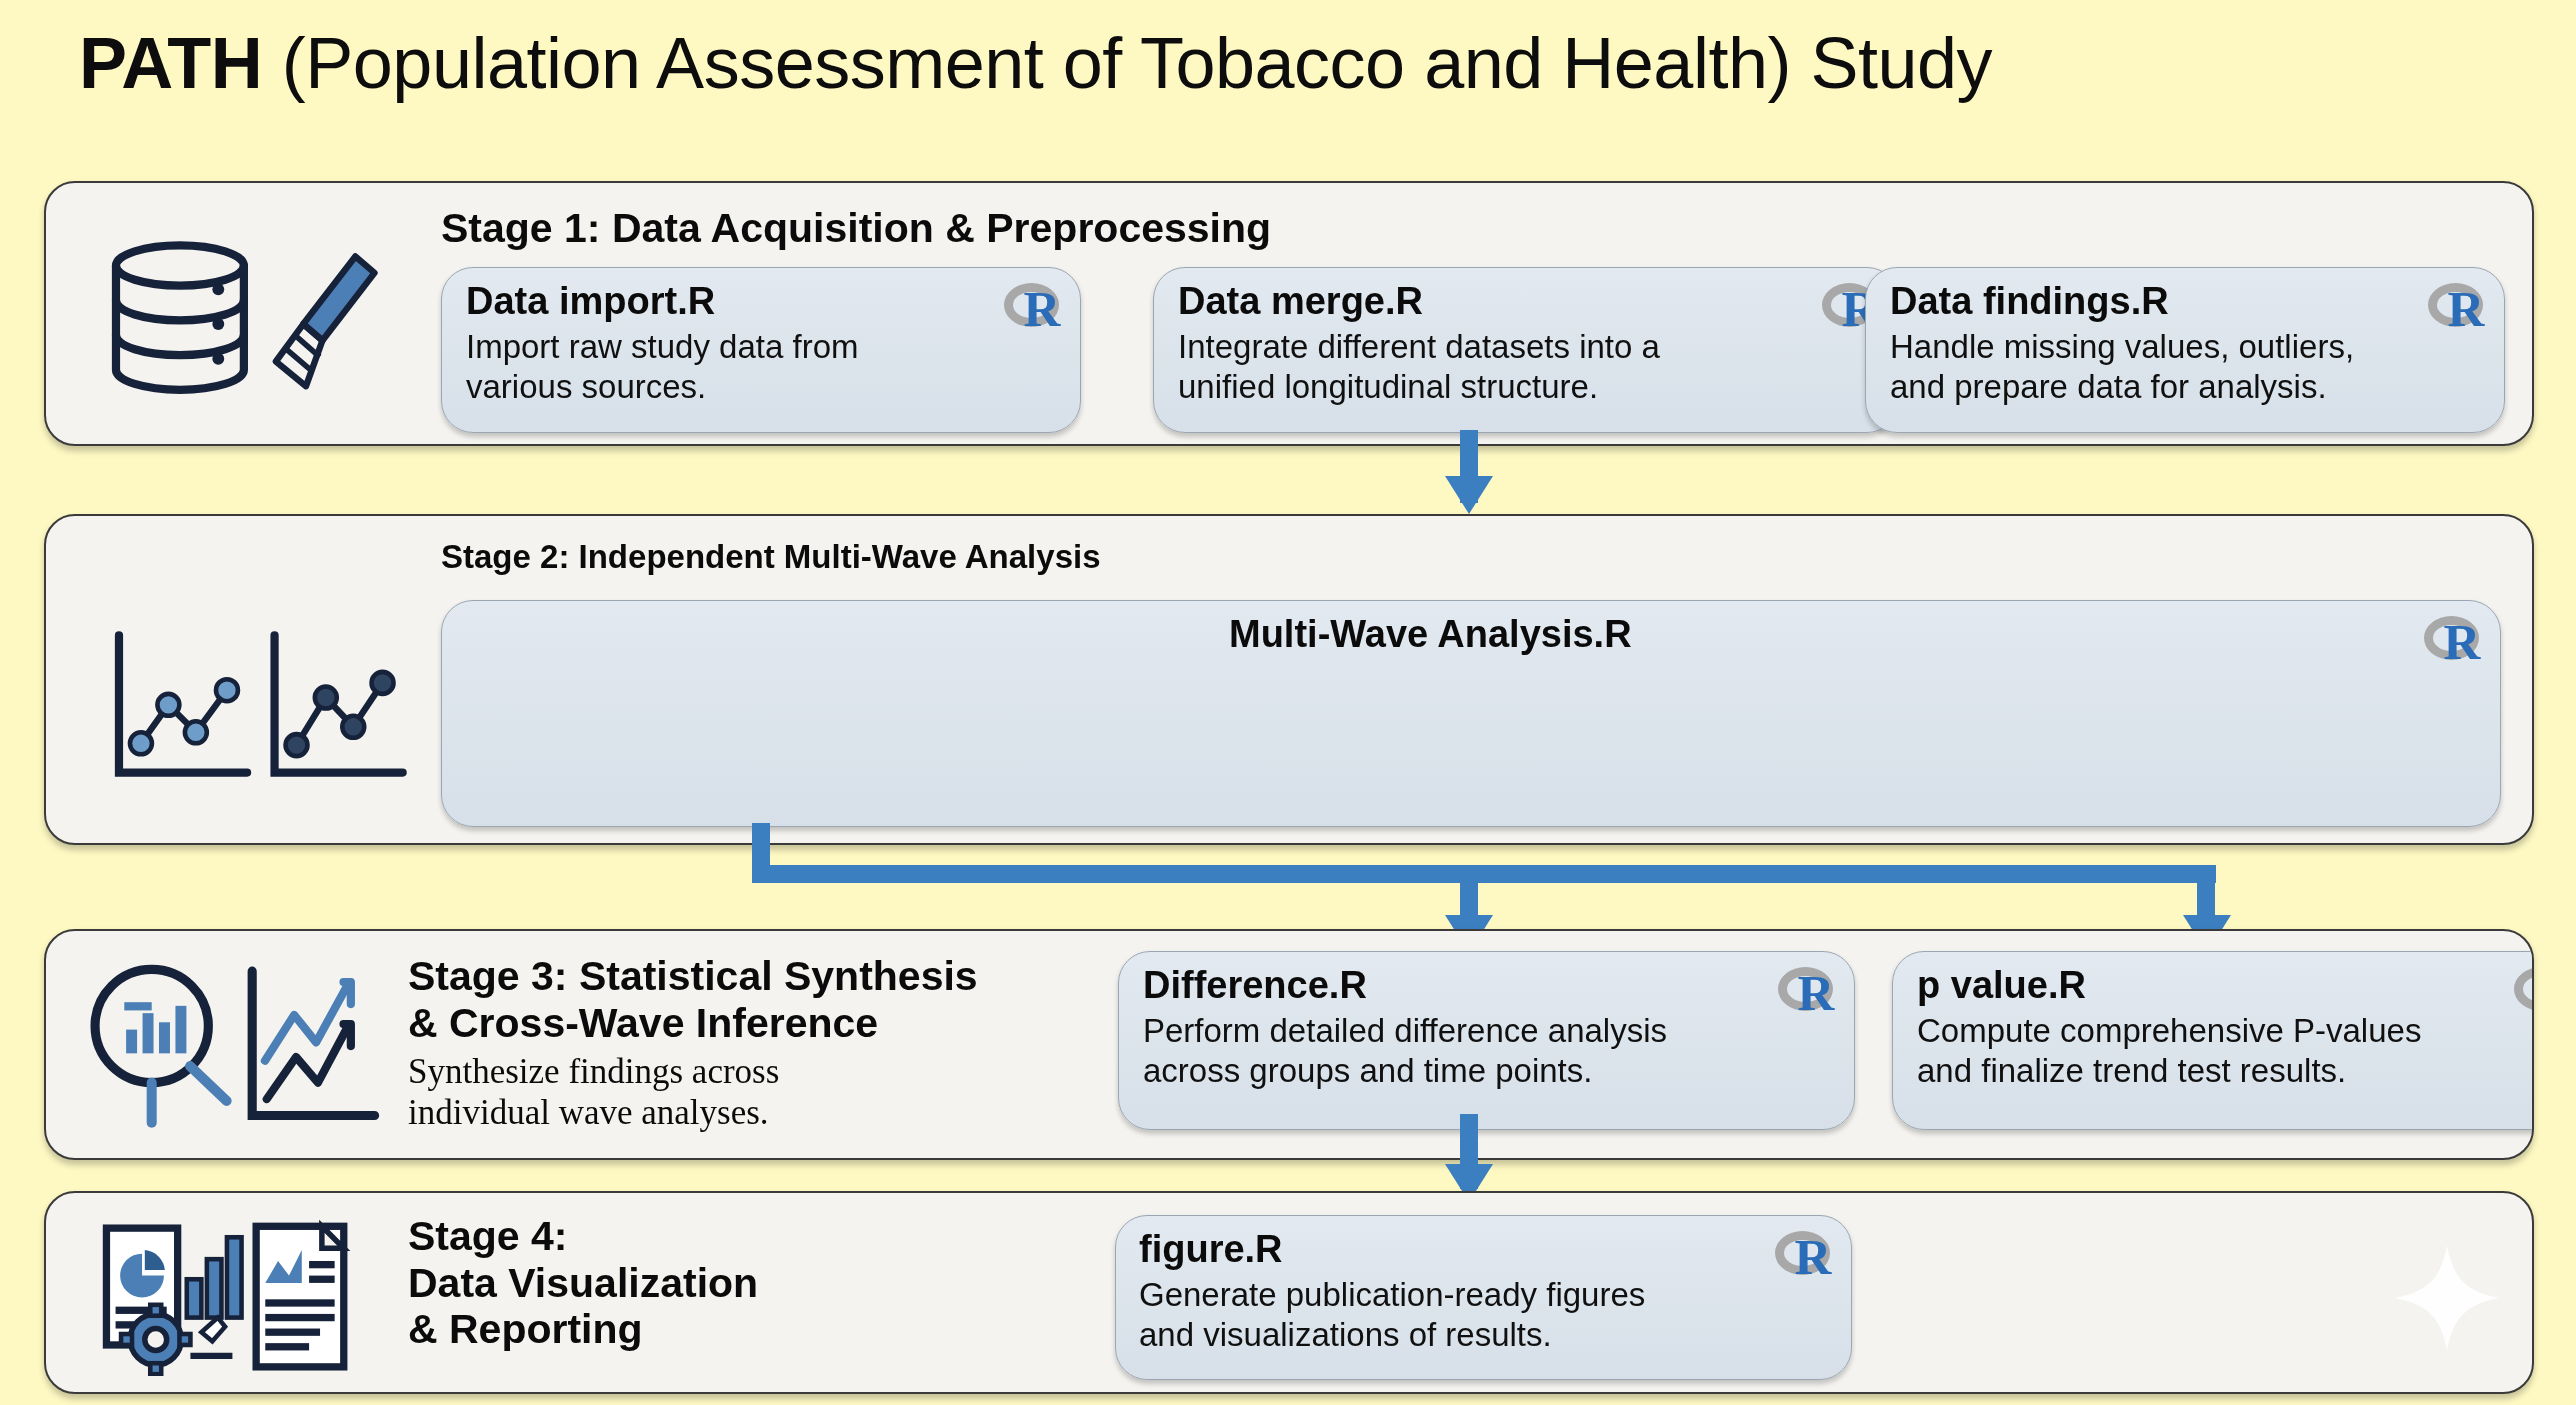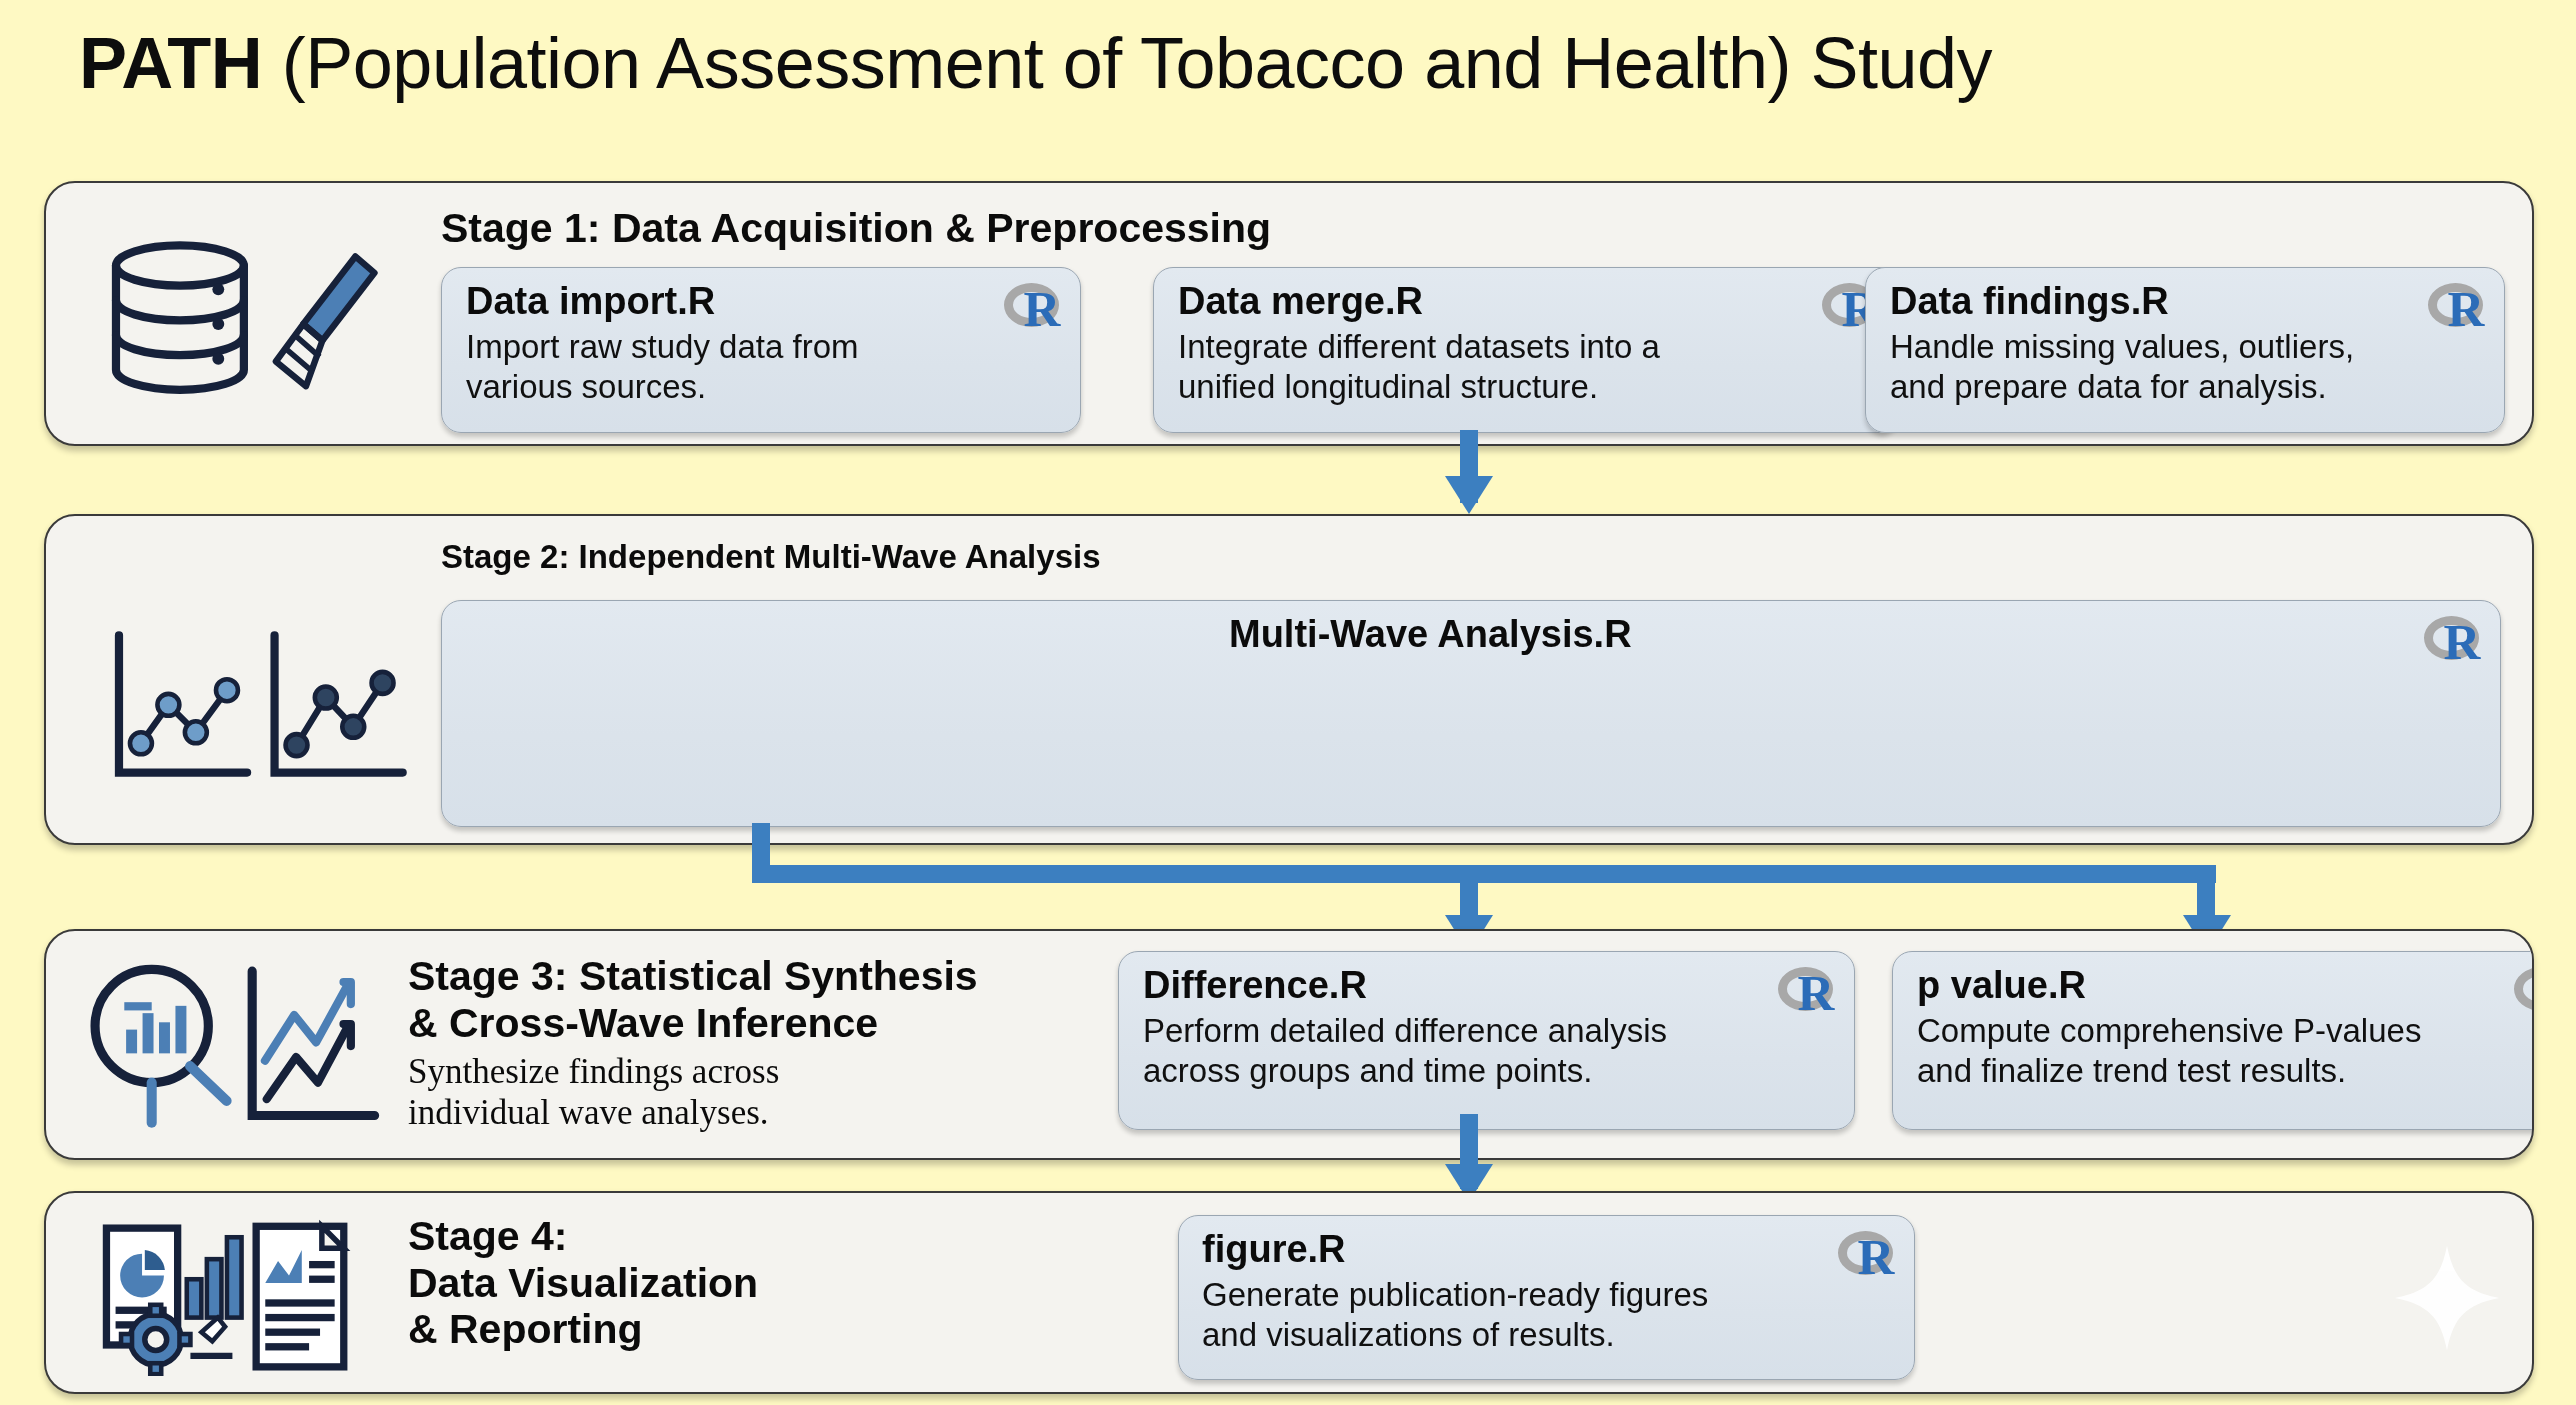--- a/index.html
+++ b/index.html
@@ -57,21 +57,21 @@
     line-height: 1.16;
     white-space: pre-line;
     font-family: Liberation Serif, serif;
   }
 
   
   .card {
     position: absolute;
     background: linear-gradient(180deg,#e2e9f0 0%, #dbe3eb 60%, #d7e0e9 100%);
     border: 1.8px solid #9aa6b2;
-    border-radius: 20px;
+    border-radius: 32px;
     box-shadow: 0 3.7px 5.5px rgba(0,0,0,0.20);
     padding: 12.8px 24px 11px 24px;
   }
   .card-title {
     font-weight: 700;
     font-size: 38px;
     color: #0b0b0b;
     line-height: 1.1;
     margin-bottom: 4.6px;
   }
@@ -364,21 +364,21 @@
           <rect x="182" y="120" width="60" height="8"></rect>
           <rect x="182" y="136" width="48" height="8"></rect>
         </g>
       </svg>
     </div>
 
     <div class="stage-heading" style="left:362px; top:20px; font-size:41px;">Stage 4:
 Data Visualization
 &amp; Reporting</div>
 
-    <div class="card" style="left:1132px; top:22px; width:737px; height:165px;padding-left:23px;">
+    <div class="card" style="left:1069px; top:22px; width:737px; height:165px;padding-left:23px;">
       <div class="card-title">figure.R</div>
       <div class="card-desc">Generate publication-ready figures
 and visualizations of results.</div>
       <div class="rlogo" style="right:16.5px; top:14.6px;">
         <span class="ring"></span>
         <span class="rchar">R</span>
       </div>
     </div>
 
     <div class="sparkle" style="right:31px; top:51px;">

